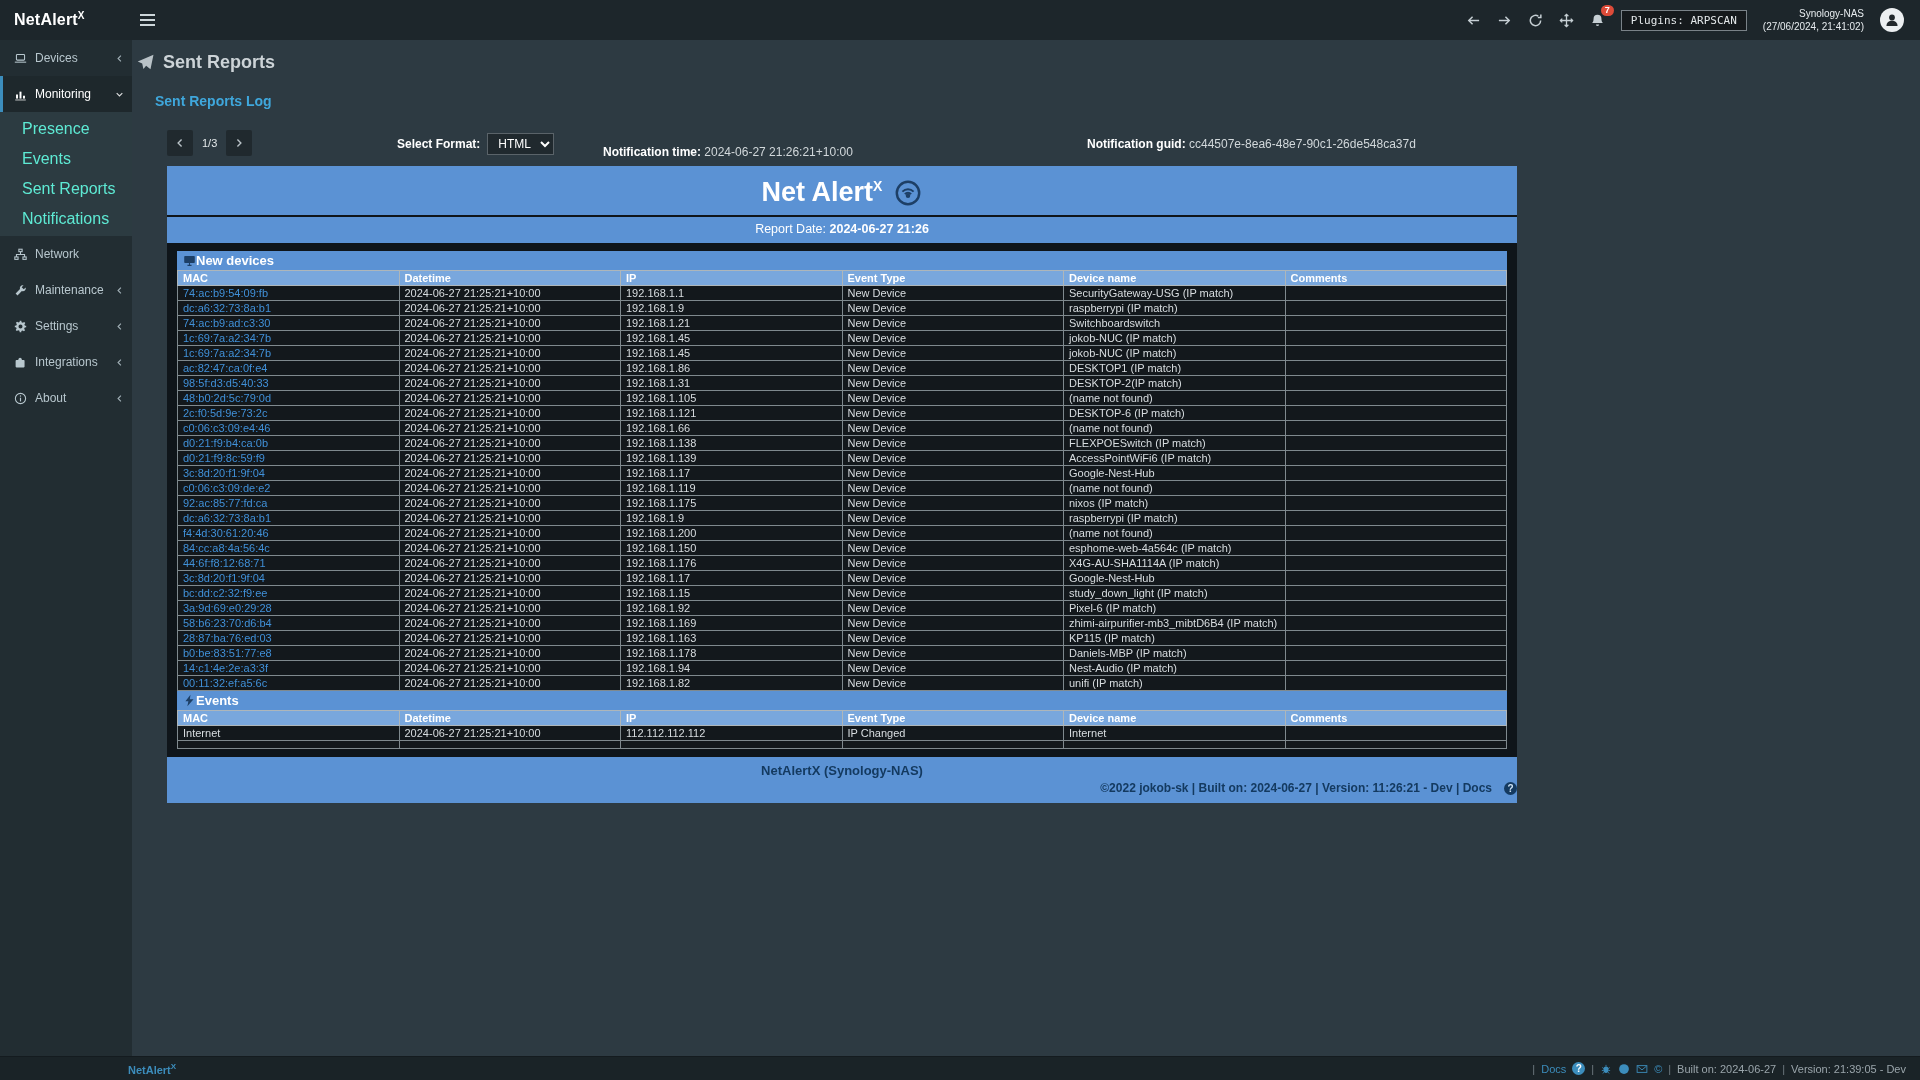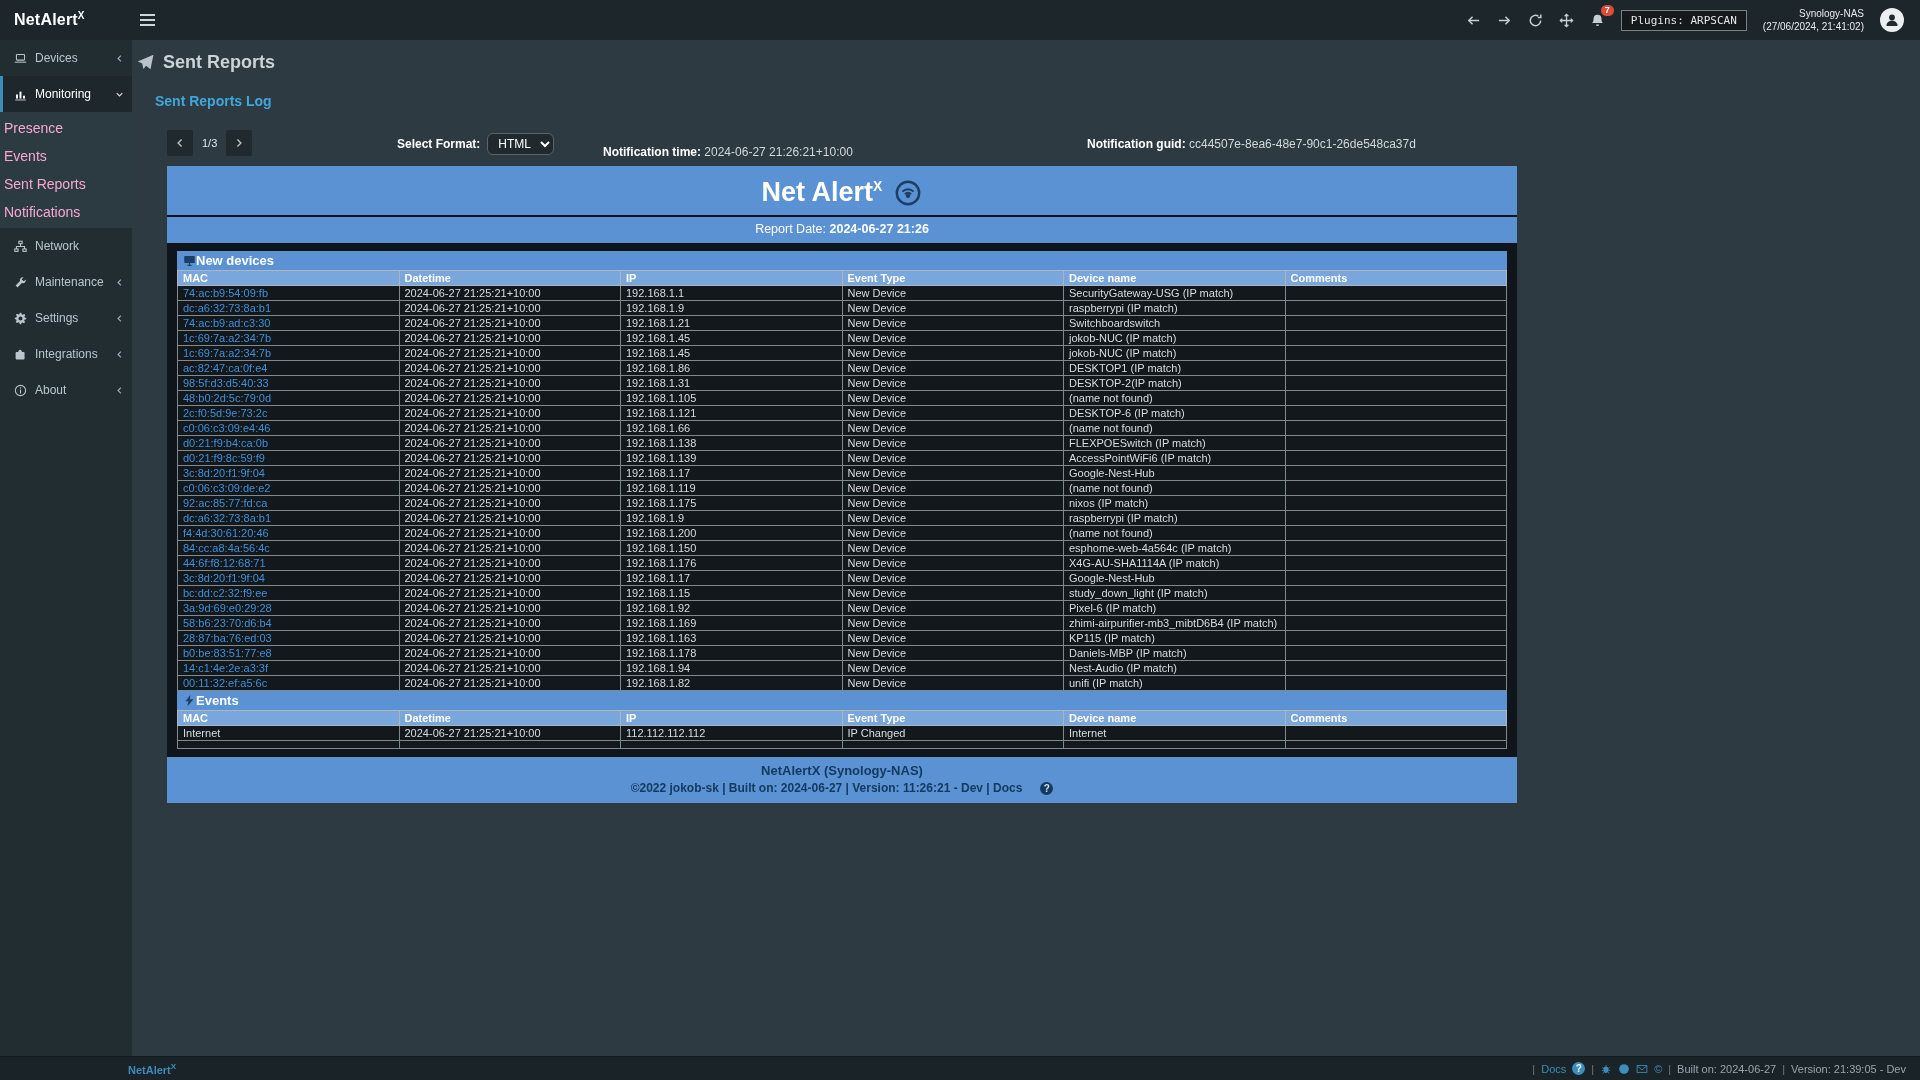--- a/index.html
+++ b/index.html
@@ -23,36 +23,36 @@
   .avatar svg { width:16px; height:16px; }
 
   
   .sidebar { position:fixed; top:40px; left:0; bottom:24px; width:132px; background:#222d32; font-size:12px; color:#b8c7ce; z-index:40; }
   .side-item { display:flex; align-items:center; gap:8px; padding:11px 8px 11px 11px; border-left:3px solid transparent; cursor:pointer; }
   .side-item svg { width:13px; height:13px; flex:none; }
   .side-item .chev { margin-left:auto; opacity:.85; }
   .side-item .chev svg { width:9px; height:9px; }
   .side-item.active { background:#1e282c; border-left-color:#3c8dbc; color:#fff; }
   .submenu { background:#2c3b41; padding:2px 0; }
-  .submenu .sub-item { padding:6px 8px 6px 4px; color:#f9a8d4; cursor:pointer; font-size:14px; }
+  .submenu .sub-item { padding:6px 8px 6px 22px; color:#5eead4; cursor:pointer; font-size:16px; }
 
   
   .content { position:absolute; top:40px; left:120px; right:0; bottom:24px; background:#2d3a42; overflow:hidden; }
   .page-header { display:flex; align-items:center; gap:9px; padding:12px 0 0 17px; color:#ccd3d7; font-size:18px; font-weight:bold; }
   .page-header svg { width:17px; height:17px; color:#b9c2c7; }
   .section-link { margin:20px 0 0 35px; color:#3fa7dc; font-size:14px; font-weight:bold; cursor:pointer; }
 
   .controls { position:relative; margin:21px 0 0 47px; width:1350px; height:30px; font-size:12px; color:#fff; }
   .pager { position:absolute; left:0; top:0; display:flex; align-items:center; gap:9px; }
   .page-btn { width:26px; height:26px; background:#20292e; border:none; border-radius:2px; color:#b9c2c7; display:flex; align-items:center; justify-content:center; cursor:pointer; }
   .page-btn svg { width:10px; height:10px; }
   .pager-label { font-size:11px; color:#e3e8ea; }
   .format-group { position:absolute; left:230px; top:3px; display:flex; align-items:center; gap:7px; }
   .format-group label { font-weight:bold; }
-  .format-select { background:#20292e; color:#fff; border:1px solid #5a6369; font-size:12px; padding:2px 6px; border-radius:6px; font-family:"Liberation Sans", sans-serif; }
+  .format-select { background:#20292e; color:#fff; border:1px solid #5a6369; font-size:12px; padding:2px 6px; border-radius:0; font-family:"Liberation Sans", sans-serif; }
   .notif-group, .guid-group { position:absolute; top:7px; }
   .notif-group { left:436px;margin-top:8px; }
   .guid-group { left:920px; }
   .lbl { font-weight:bold; color:#fff; }
   .val { color:#d2d8db; }
 
   
   .report { margin:6px 0 0 47px; width:1350px; background:#0f151a;border-radius:8px; }
   .report-header { background:#5b92d4; text-align:center; }
   .report-title { display:flex; align-items:center; justify-content:center; gap:12px; padding:11px 0 7px; color:#fff; font-size:27px; font-weight:bold; }
@@ -63,21 +63,21 @@
   .report-body { padding:8px 10px 8px; }
   .section-band { background:#5b92d4; color:#fff; font-weight:bold; font-size:13px; display:flex; align-items:center; gap:0; padding:2px 6px; }
   .section-band svg { width:13px; height:13px; color:#1d3f66; }
   table.report-table { width:100%; border-collapse:collapse; table-layout:fixed; }
   table.report-table th { width:16.66%; background:#79a7dd; color:#fff; font-size:11px; font-weight:bold; text-align:left; padding:1px 5px; border:1px solid #aeb6ba; }
   table.report-table td { background:#13181c; border:1px solid #7f898e; color:#d8dde0; font-size:11px; padding:1px 5px; height:13px; white-space:nowrap; overflow:hidden; }
   table.report-table td.mac { color:#4090d8; cursor:pointer; }
   table.report-table td.spacer { height:8px; }
   .report-footer { margin:0 0 0; background:#5b92d4; text-align:center; padding:6px 0 8px; color:#143a60; }
   .rf1 { font-weight:bold; font-size:13px;text-align:center; }
-  .rf2 { font-weight:bold; font-size:12px; margin-top:3px; display:flex; align-items:center; justify-content:center; gap:18px; }
+  .rf2 { font-weight:bold; font-size:12px; margin-top:3px; display:flex; align-items:center; justify-content:flex-end; gap:12px; }
   .qicon { display:inline-flex; width:13px; height:13px; border-radius:50%; background:#143a60; color:#cfe3f5; font-size:10px; font-weight:bold; align-items:center; justify-content:center; cursor:pointer; }
 
   
   .footer { position:fixed; bottom:0; left:0; right:0; height:24px; background:#1a2327; border-top:1px solid #141b1f; display:flex; align-items:center; font-size:11px; z-index:60; }
   .footer-brand { padding-left:128px; color:#3c8dbc; font-weight:bold; cursor:pointer; }
   .footer-brand sup { font-size:8px; }
   .footer-right { margin-left:auto; padding-right:14px; display:flex; align-items:center; gap:6px; color:#9aa5ab; }
   .footer-right .sep { color:#6f7a80; }
   .footer-right a { color:#3c8dbc; text-decoration:none; cursor:pointer; }
   .f-icon { color:#3c8dbc; cursor:pointer; }

